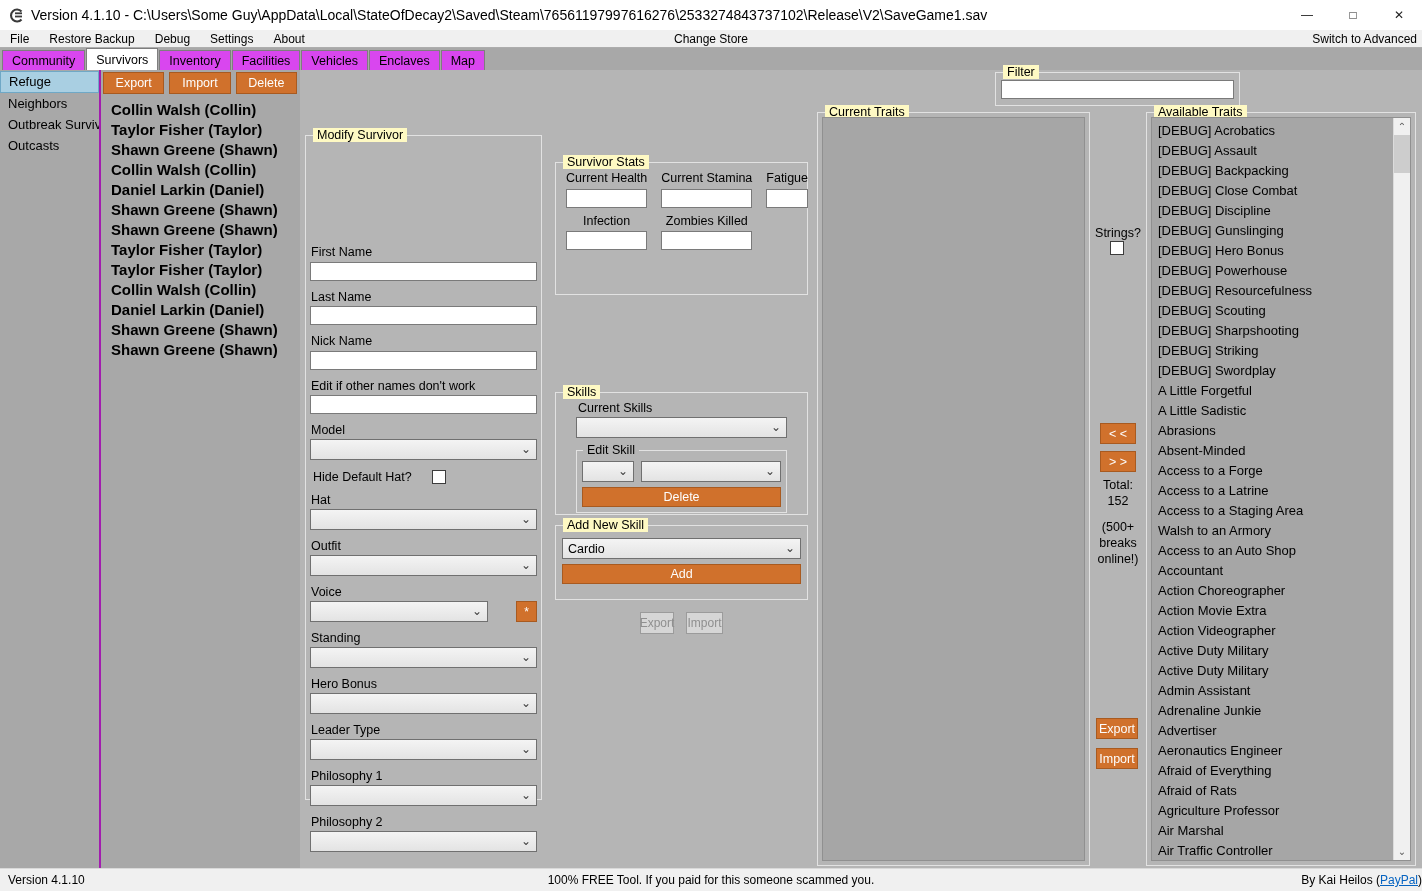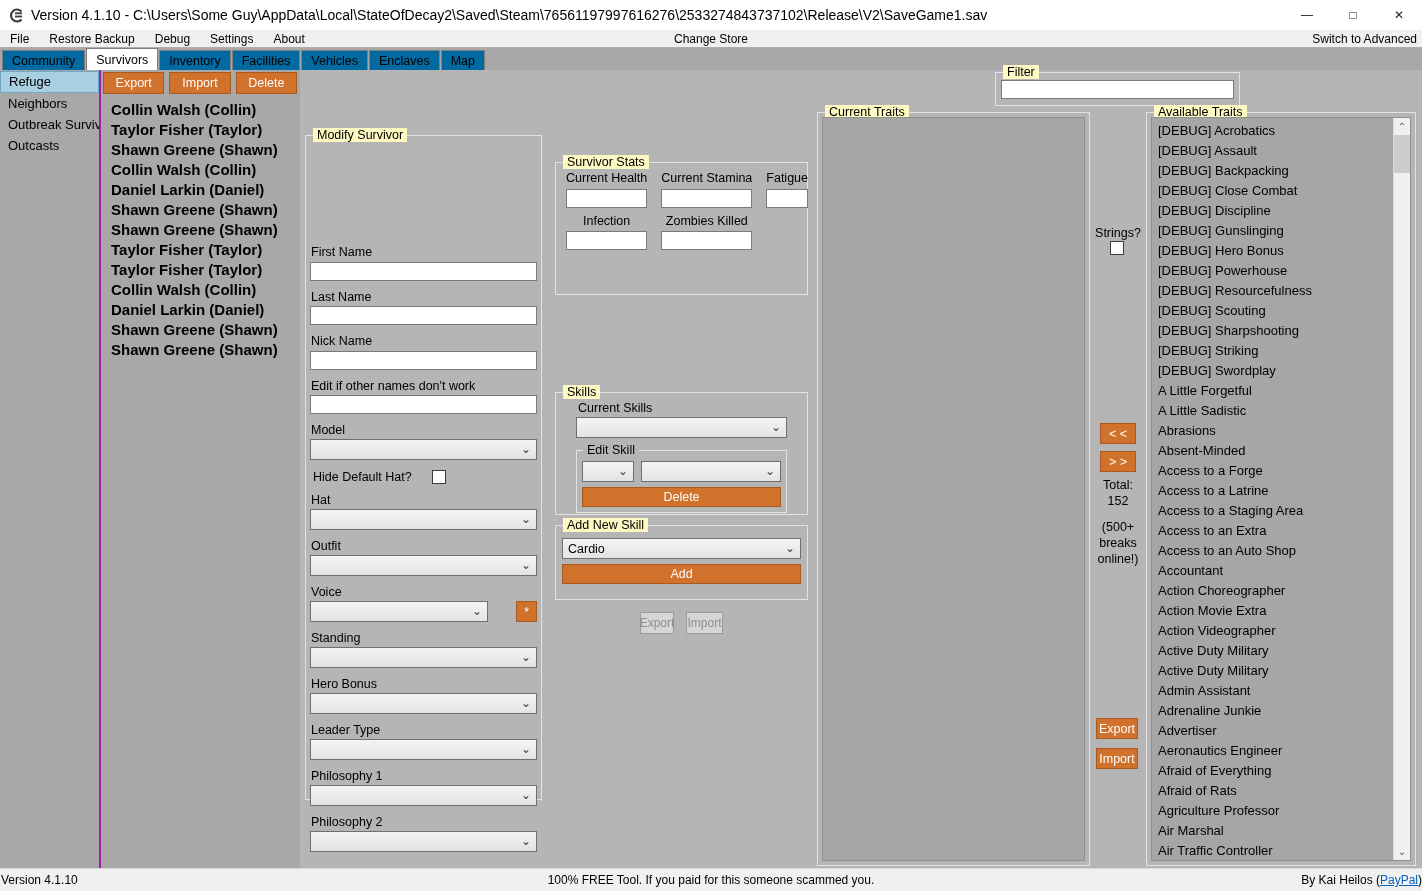--- a/index.html
+++ b/index.html
@@ -17,21 +17,21 @@
   .title-text { font-size:14px; white-space:nowrap; }
   .win-controls { margin-left:auto; display:flex; height:100%; }
   .win-btn { width:46px; height:100%; display:flex; align-items:center; justify-content:center; font-size:12px; color:#222; }
   
   .menubar { position:absolute; top:30px; left:0; width:1422px; height:18px; background:#f0f0f0; border-bottom:1px solid #adadad; display:flex; align-items:center; font-size:12px; }
   .menu-item { padding:0 10px; white-space:nowrap; }
   .menu-center { position:absolute; left:50%; transform:translateX(-50%); }
   .menu-right { margin-left:auto; padding-right:5px; }
   
   .tabstrip { position:absolute; top:48px; left:0; width:1422px; height:22px; background:#a8a8a8; display:flex; align-items:flex-end; padding-left:2px; }
-  .tab { background:#0369a1; border:1px solid #7e7e7e; border-bottom:none; height:20px; padding:0 9px; display:flex; align-items:center; font-size:12.5px; margin-right:1px; white-space:nowrap; }
+  .tab { background:#d946ef; border:1px solid #7e7e7e; border-bottom:none; height:20px; padding:0 9px; display:flex; align-items:center; font-size:12.5px; margin-right:1px; white-space:nowrap; }
   .tab.active { background:#ffffff; height:22px; position:relative; z-index:2; }
   
   .sidebar { position:absolute; left:0; top:70px; width:101px; height:798px; background:#a8a8a8; border-right:2px solid #a21caf; font-size:13px; }
   .side-item { height:20px; line-height:20px; padding-left:8px; white-space:nowrap; overflow:hidden; margin-top:1px; }
   .side-item.selected { background:#a9cfe2; border:1px solid #6fa8c6; height:22px; line-height:20px; }
   
   .survivor-panel { position:absolute; left:101px; top:70px; width:199px; height:798px; background:#a8a8a8; }
   .sl-buttons { display:flex; gap:5px; padding:2px 3px 0 2px; }
   .btn { display:flex; align-items:center; justify-content:center; font-size:12.5px; cursor:default; }
   .btn.orange { background:#d0712c; border:1px solid #a85a20; color:#fdfdfd; }
@@ -96,21 +96,21 @@
   .move-right-btn { position:absolute; left:1100px; top:451px; width:36px; height:21px; }
   .total-label { left:1091px; top:478px; width:54px; }
   .total-value { left:1091px; top:494px; width:54px; }
   .warn-1 { left:1089px; top:520px; width:58px; }
   .warn-2 { left:1089px; top:536px; width:58px; }
   .warn-3 { left:1089px; top:552px; width:58px; }
   .export-side { position:absolute; left:1096px; top:718px; width:42px; height:21px; }
   .import-side { position:absolute; left:1096px; top:748px; width:42px; height:21px; }
   
   .statusbar { position:absolute; left:0; top:868px; width:1422px; height:23px; background:#f0f0f0; border-top:1px solid #d9d9d9; display:flex; align-items:center; font-size:12px; }
-  .status-left { margin-left:1px;text-align:center; }
+  .status-left { margin-left:8px;text-align:center; }
   .status-center { position:absolute; left:50%; transform:translateX(-50%); }
   .status-right { margin-left:auto; margin-right:0; white-space:nowrap; display:flex; }
   .paypal-link { color:#0563c1; text-decoration:underline; }
 </style>
 </head>
 <body>
 
 <div class="titlebar">
   <svg class="app-icon" viewBox="0 0 17 17">
     <path d="M13.5 4.5 A6 6 0 1 0 13.5 12.5" fill="none" stroke="#3a3a3a" stroke-width="2.1"></path>
@@ -389,21 +389,21 @@
       <div class="trait-item">Abrasions</div>
 
       <div class="trait-item">Absent-Minded</div>
 
       <div class="trait-item">Access to a Forge</div>
 
       <div class="trait-item">Access to a Latrine</div>
 
       <div class="trait-item">Access to a Staging Area</div>
 
-      <div class="trait-item">Access to an Extra</div>
+      <div class="trait-item">Walsh to an Armory</div>
 
       <div class="trait-item">Access to an Auto Shop</div>
 
       <div class="trait-item">Accountant</div>
 
       <div class="trait-item">Action Choreographer</div>
 
       <div class="trait-item">Action Movie Extra</div>
 
       <div class="trait-item">Action Videographer</div>

